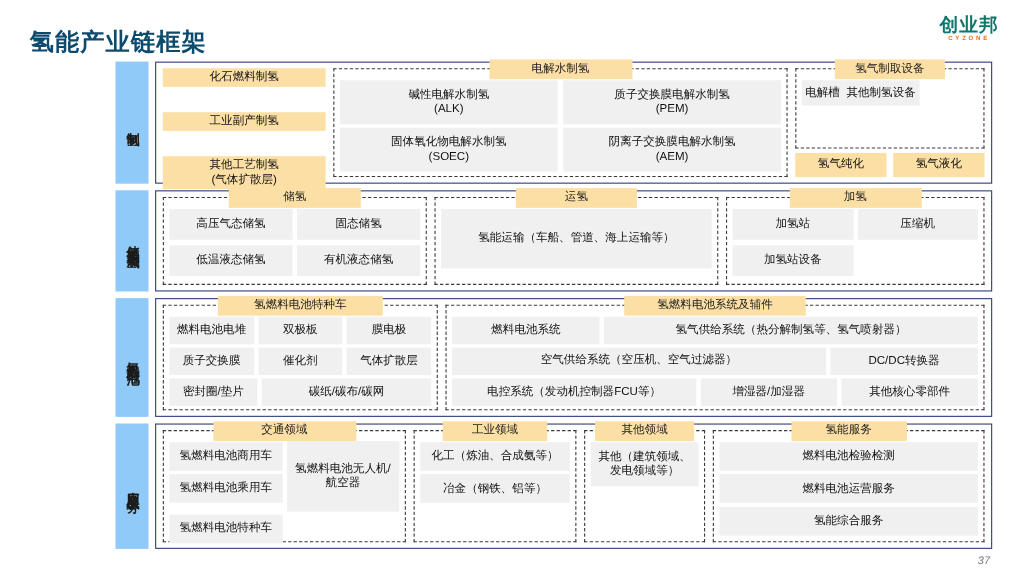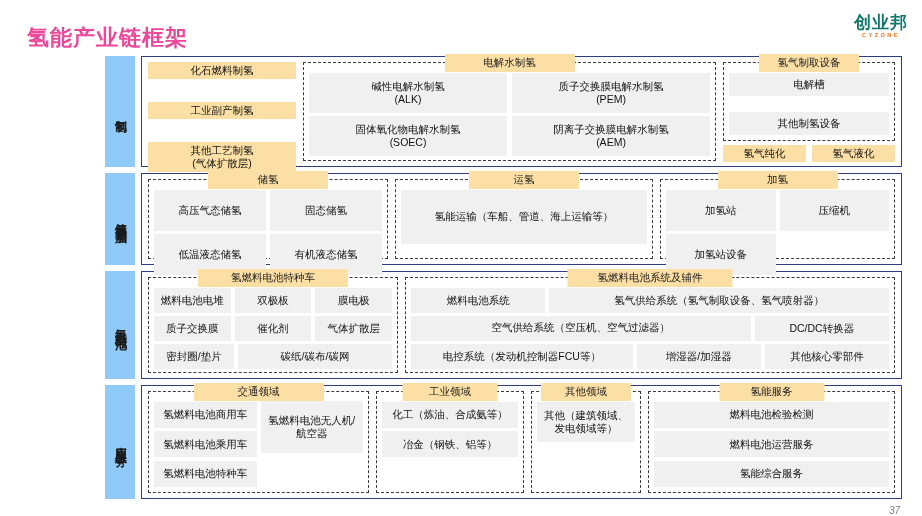--- a/index.html
+++ b/index.html
@@ -8,21 +8,21 @@
     background:#ffffff;
     font-family:"Liberation Sans","DejaVu Sans",sans-serif;
     overflow:hidden;
     position:relative;
   }
   .slide{position:relative;width:922px;height:516px;}
 
   
   .page-title{
     position:absolute;left:27px;top:27px;
-    font-size:22px;font-weight:bold;color:#ec4899;
+    font-size:22px;font-weight:bold;color:#0c4a6e;
     letter-spacing:1px;line-height:1;
   }
   .logo{
     position:absolute;right:14px;top:14px;
     text-align:center;line-height:1;
   }
   .logo-cn{
     font-size:17px;font-weight:bold;color:#0f766e;letter-spacing:1px;
   }
   .logo-en{
@@ -101,31 +101,31 @@
   
   .r1-left{flex:0 0 148px;display:flex;flex-direction:column;gap:23px;justify-content:space-between;}
   .r1-left .cell{height:30px;}
   .r1-mid{flex:1;}
   .r1-mid .line{gap:5px;}
   .r1-mid .cell{height:40px;}
   .r1-right{flex:0 0 172px;display:flex;flex-direction:column;gap:4px;}
   .r1-right-top{
     border:1.4px dashed #3a3a3a;position:relative;
     padding:10px 5px 5px 5px;box-sizing:border-box;
-    display:flex;flex-direction:column;gap:16px;flex:1;
+    display:flex;flex-direction:row;gap:0;flex:1;
   }
   .r1-right-top .cell{height:23px;}
   .r1-right-bot{display:flex;gap:6px;height:22px;}
   .r1-right-bot .cell{flex:1;}
 
   
   .r2-a{flex:0 0 240px;}
   .r2-b{flex:1;}
   .r2-c{flex:0 0 235px;}
-  .r2-a .cell,.r2-c .cell{height:41px;}
+  .r2-a .cell,.r2-c .cell{height:28px;}
   .r2-b .cell{height:54px;}
 
   
   .r3-a{flex:0 0 250px;}
   .r3-b{flex:1;}
   .r3-a .cell,.r3-b .cell{height:25px;}
 
   
   .r4-a{flex:0 0 221px;}
   .r4-b{flex:0 0 148px;}
@@ -277,21 +277,21 @@
           <div class="line">
             <div class="cell">密封圈/垫片</div>
             <div class="cell" style="flex:2;">碳纸/碳布/碳网</div>
           </div>
         </div>
 
         <div class="grp r3-b">
           <div class="grp-title" style="width:165px;">氢燃料电池系统及辅件</div>
           <div class="line">
             <div class="cell" style="flex:1;">燃料电池系统</div>
-            <div class="cell" style="flex:2.6;">氢气供给系统（氢气制取设备、氢气喷射器）</div>
+            <div class="cell" style="flex:2.6;">氢气供给系统（热分解制氢等、氢气喷射器）</div>
           </div>
           <div class="line">
             <div class="cell" style="flex:2.6;font-family:Liberation Mono, monospace;">空气供给系统（空压机、空气过滤器）</div>
             <div class="cell" style="flex:1;">DC/DC转换器</div>
           </div>
           <div class="line">
             <div class="cell" style="flex:2.1;">电控系统（发动机控制器FCU等）</div>
             <div class="cell" style="flex:1.15;">增湿器/加湿器</div>
             <div class="cell" style="flex:1.15;">其他核心零部件</div>
           </div>
@@ -307,21 +307,21 @@
       <div class="rowbody">
 
         <div class="grp r4-a">
           <div class="grp-title" style="width:130px;">交通领域</div>
           <div class="line">
             <div class="cell">氢燃料电池商用车</div>
             <div class="cell">氢燃料电池船舶</div>
           </div>
           <div class="line">
             <div class="cell">氢燃料电池乘用车</div>
-            <div class="cell" style="height:52px;margin-top:-30px;">氢燃料电池无人机/航空器</div>
+            <div class="cell" style="height:64px;margin-top:-30px;">氢燃料电池无人机/航空器</div>
           </div>
           <div class="line">
             <div class="cell">氢燃料电池特种车</div>
             <div class="cell blank"></div>
           </div>
         </div>
 
         <div class="grp r4-b">
           <div class="grp-title" style="width:95px;">工业领域</div>
           <div class="line">

